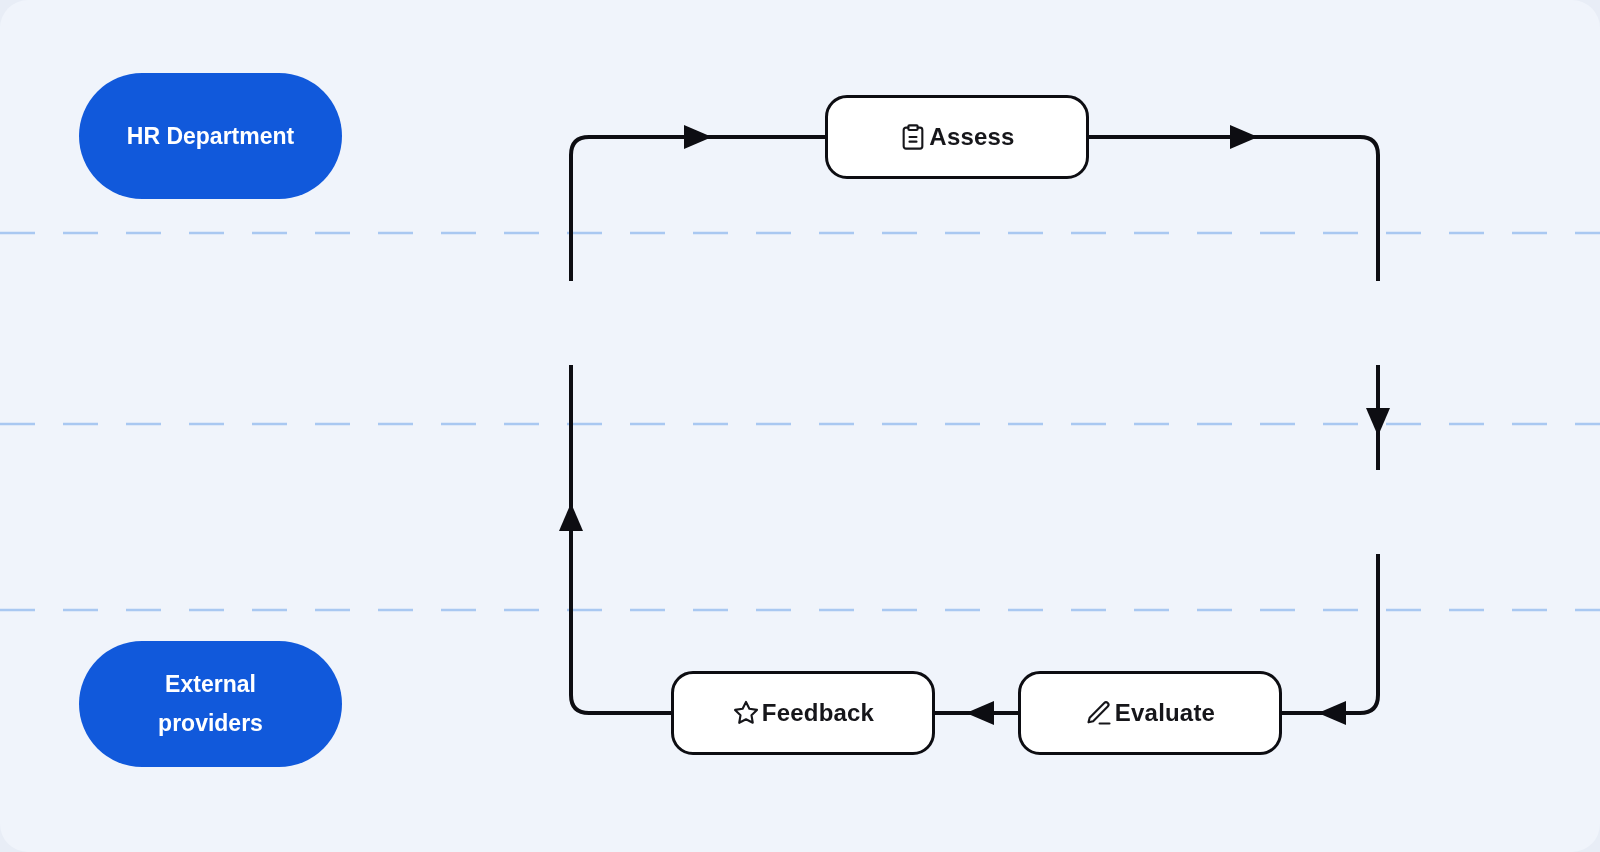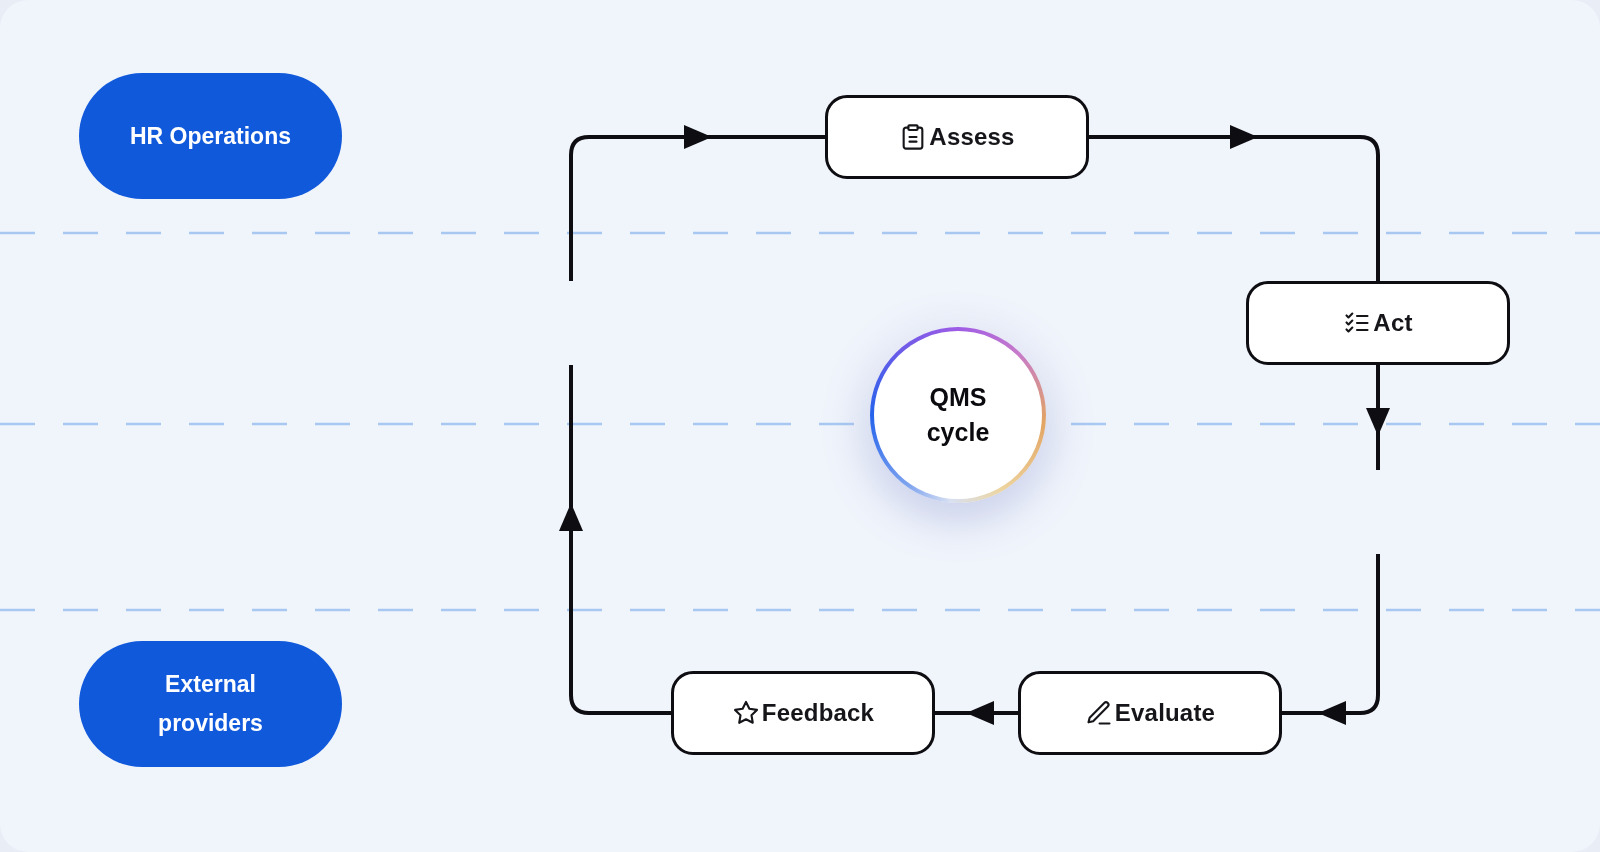--- a/index.html
+++ b/index.html
@@ -67,49 +67,38 @@
       <polygon points="712,137 684,125 684,149"></polygon>
       <polygon points="1258,137 1230,125 1230,149"></polygon>
       <polygon points="1378,436 1366,408 1390,408"></polygon>
       <polygon points="1318,713 1346,701 1346,725"></polygon>
       <polygon points="966,713 994,701 994,725"></polygon>
       <polygon points="571,503 559,531 583,531"></polygon>
     </g>
   </svg>
 
   <div class="pill" style="top:73px">
-    <span>HR Operations</span>
+    <span>HR Department</span>
   </div>
   <div class="pill" style="top:641px">
     <span>External providers</span>
   </div>
 
 
   <div class="node" style="left:825px;top:95px">
     <span class="icon">
       <svg width="28" height="28" viewBox="0 0 24 24">
         <rect x="8" y="2" width="8" height="4" rx="1"></rect>
         <path d="M16 4h2a2 2 0 0 1 2 2v14a2 2 0 0 1-2 2H6a2 2 0 0 1-2-2V6a2 2 0 0 1 2-2h2"></path>
         <path d="M9 12h6M9 16h6"></path>
       </svg>
     </span>
     <span class="node-label">Assess</span>
   </div>
 
-  <div class="node" style="left:1246px;top:281px">
-    <span class="icon">
-      <svg width="28" height="28" viewBox="0 0 24 24">
-        <path d="m3 5.5 1.7 1.7L8 3.9"></path>
-        <path d="m3 11.5 1.7 1.7L8 9.9"></path>
-        <path d="m3 17.5 1.7 1.7L8 15.9"></path>
-        <path d="M12 6h9M12 12h9M12 18h9"></path>
-      </svg>
-    </span>
-    <span class="node-label">Act</span>
-  </div>
 
 
   <div class="node" style="left:1018px;top:671px">
     <span class="icon">
       <svg width="28" height="28" viewBox="0 0 24 24">
         <path d="M12.5 21H21"></path>
         <path d="M16.5 3.5a2.12 2.12 0 0 1 3 3L7 19l-4 1 1-4Z"></path>
       </svg>
     </span>
     <span class="node-label">Evaluate</span>
@@ -117,19 +106,14 @@
 
   <div class="node" style="left:671px;top:671px">
     <span class="icon">
       <svg width="28" height="28" viewBox="0 0 24 24">
         <polygon points="12 2.5 14.9 8.4 21.4 9.35 16.7 13.9 17.8 20.4 12 17.35 6.2 20.4 7.3 13.9 2.6 9.35 9.1 8.4"></polygon>
       </svg>
     </span>
     <span class="node-label">Feedback</span>
   </div>
 
-  <div class="qms-ring">
-    <div class="qms-inner">
-      <span>QMS cycle</span>
-    </div>
-  </div>
 
 </div>
 
 </body></html>

